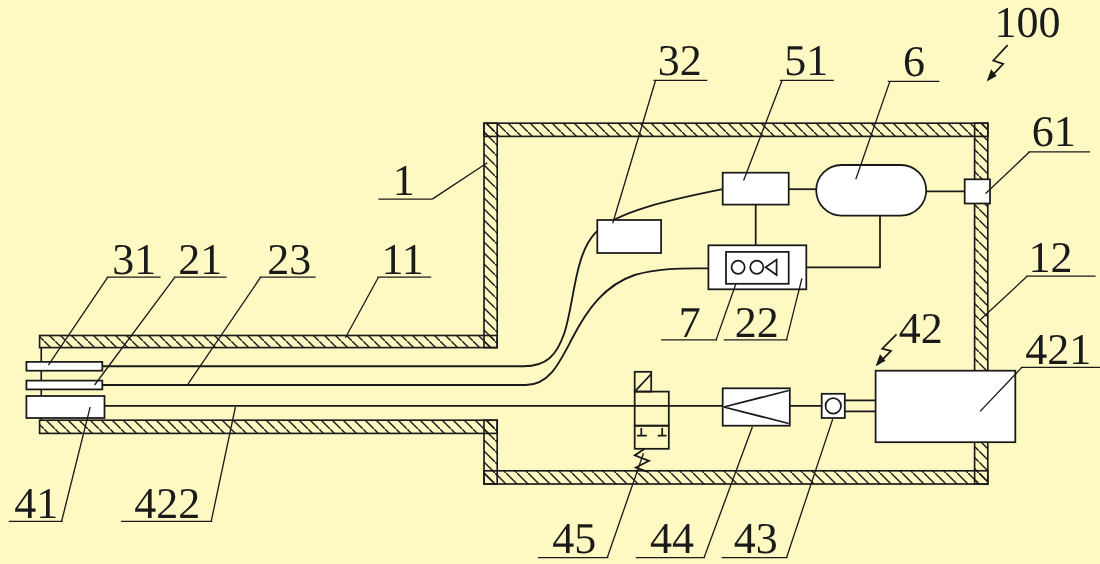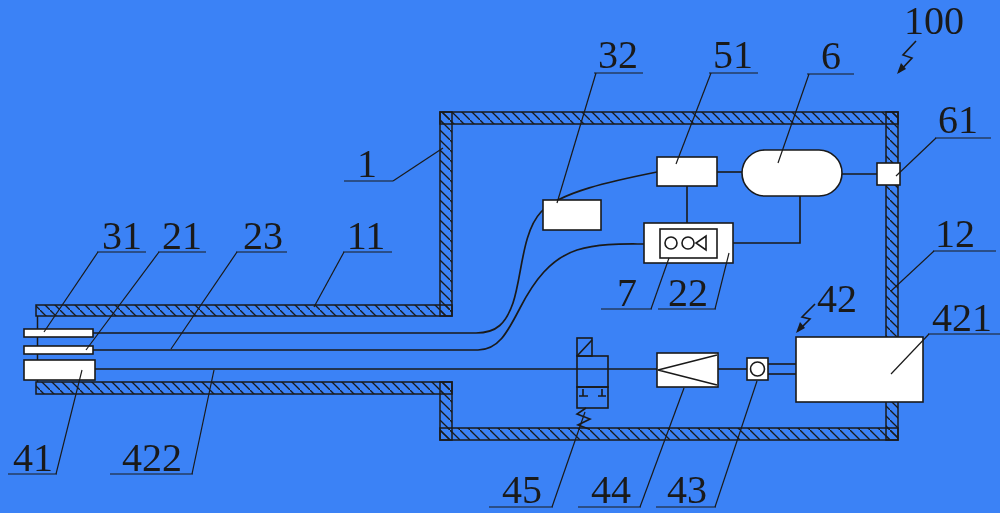--- a/index.html
+++ b/index.html
@@ -1,16 +1,16 @@
 <!DOCTYPE html>
 <html><head>
 <meta charset="utf-8">
 <style>
   html,body{margin:0;padding:0;background:#ffffff;}
-  .stage{width:1000px;height:513px;position:relative;background:#3b82f6;overflow:hidden;}
+  .stage{width:1000px;height:513px;position:relative;background:#fef9c3;overflow:hidden;}
   svg{display:block;}
   text{font-family:"Liberation Serif","DejaVu Serif",serif;fill:#1a1a1a;}
   .num{font-size:40px;}
 </style>
 </head>
 <body>
 
 <div class="stage">
 <svg width="1000" height="513" viewBox="0 0 1000 513">
   <defs>

